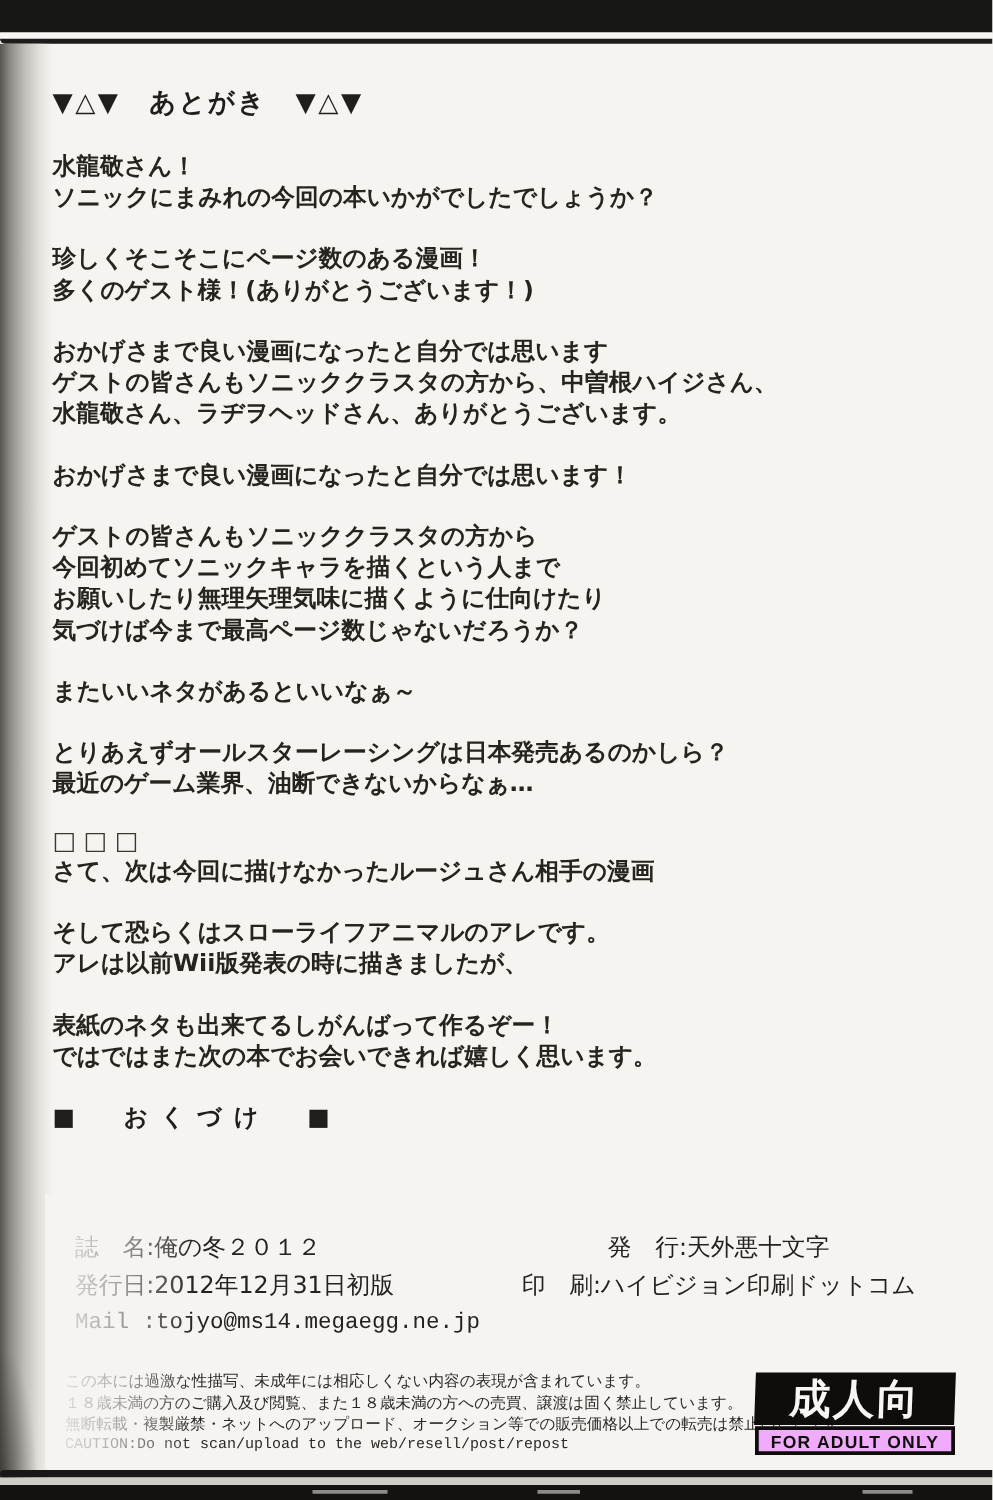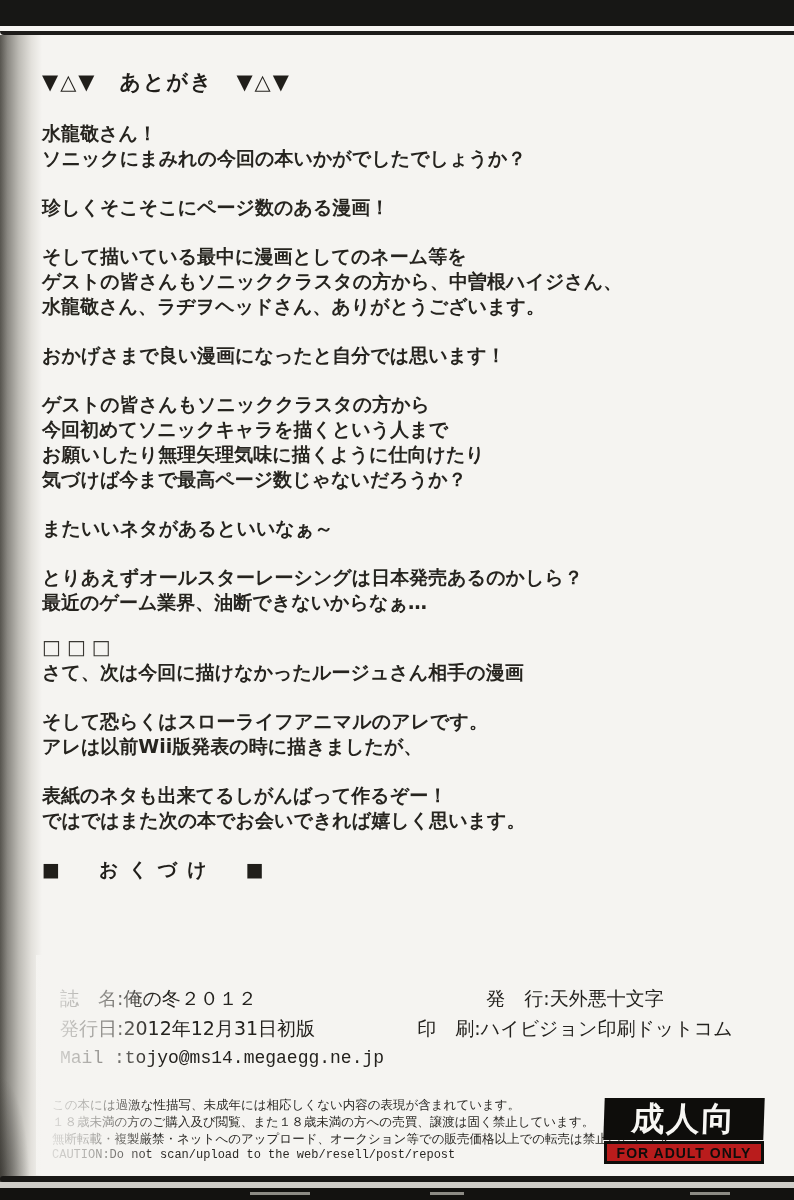--- a/index.html
+++ b/index.html
@@ -60,21 +60,21 @@
   .warn-line.caution{font-family:"Liberation Mono","DejaVu Sans Mono",monospace;font-size:12px;}
   
   .badge{position:absolute;top:1098px;left:604px;width:160px;z-index:6;}
   .badge-black{
     background:#0e0d0b;color:#f7f6f3;height:42px;
     display:flex;align-items:center;justify-content:center;
     font-size:33px;font-weight:700;letter-spacing:2px;
     transform:skewX(-2deg);
   }
   .badge-strip{
-    margin-top:1px;background:#b91c1c;border:3px solid #0e0d0b;height:17px;
+    margin-top:1px;background:#f0abfc;border:3px solid #0e0d0b;height:17px;
     display:flex;align-items:center;justify-content:center;
     font-size:14px;font-weight:700;letter-spacing:1px;color:#0e0d0b;
     font-family:"Liberation Sans",sans-serif;white-space:nowrap;
   }
 </style>
 </head>
 <body>
 
 <div class="scan-top-band"></div>
 <div class="scan-top-white"></div>
@@ -85,24 +85,25 @@
 <div class="content">
   <div class="aw-title">▼△▼　あとがき　▼△▼</div>
 
   <div class="section">
     <div class="line">水龍敬さん！</div>
     <div class="line">ソニックにまみれの今回の本いかがでしたでしょうか？</div>
   </div>
 
   <div class="section">
     <div class="line">珍しくそこそこにページ数のある漫画！</div>
+    <div class="line">多くのゲスト様！(ありがとうございます！)</div>
   </div>
 
   <div class="section">
-    <div class="line">そして描いている最中に漫画としてのネーム等を</div>
+    <div class="line">おかげさまで良い漫画になったと自分では思います</div>
     <div class="line">ゲストの皆さんもソニッククラスタの方から、中曽根ハイジさん、</div>
     <div class="line">水龍敬さん、ラヂヲヘッドさん、ありがとうございます。</div>
   </div>
 
   <div class="section">
     <div class="line">おかげさまで良い漫画になったと自分では思います！</div>
   </div>
 
   <div class="section">
     <div class="line">ゲストの皆さんもソニッククラスタの方から</div>

